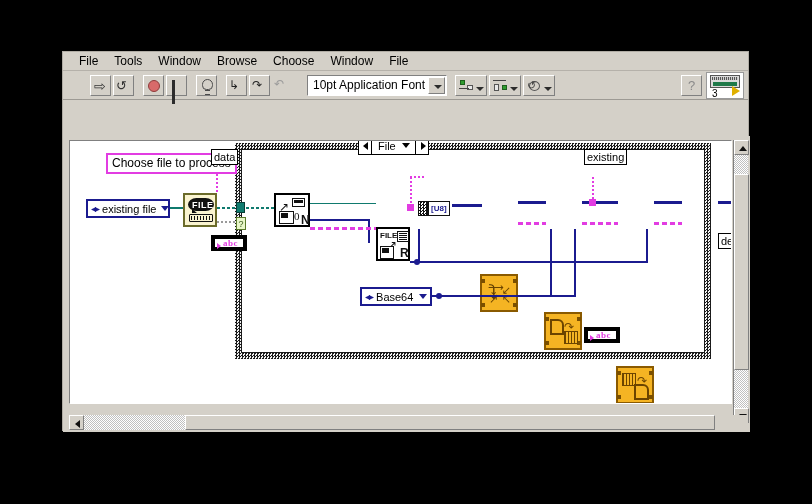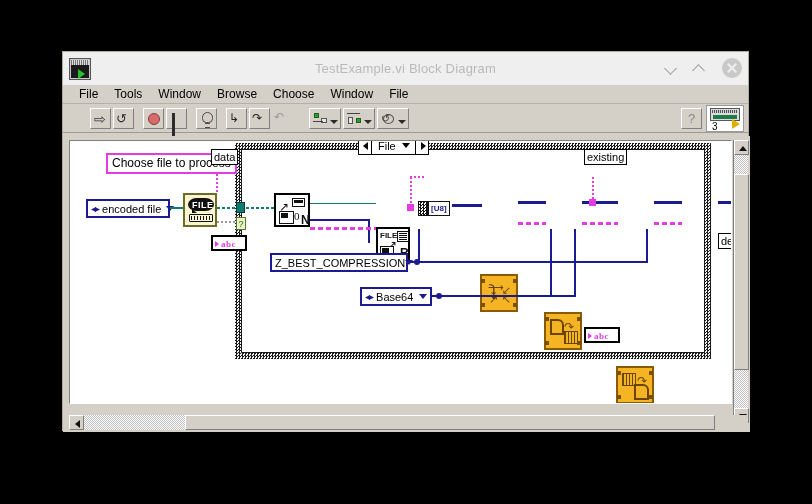--- a/index.html
+++ b/index.html
@@ -347,23 +347,23 @@
   }
   .ring .dn {
     width:0;height:0;margin-left:5px;
     border-left:4px solid transparent;border-right:4px solid transparent;
     border-top:5px solid #1b1b8f;
   }
 
   
   .strind {
     background:#ffffff;
-    border:2px solid #000000;
+    border:4px solid #000000;
     height:16px; width:36px;
-    display:flex; align-items:flex-end;
+    display:flex; align-items:center;
     position:relative;
   }
   .strind .inner {
     margin-left:2px;
     font-size:9px; font-weight:bold; color:#e23ce2;
     font-family:"Liberation Serif", serif;
     letter-spacing:.5px;
   }
   .strind .tri {
     position:absolute; left:2px; top:4px;
@@ -485,37 +485,20 @@
     font-family:"Liberation Sans", sans-serif;
   }
 </style>
 </head>
 <body>
 
 <div id="root">
 
   <div id="window">
 
-    <div id="titlebar">
-      <div id="app-icon">
-        <div class="strip"></div>
-          <div class="blk"></div>
-          <div class="tri"></div>
-      </div>
-      <div id="title-text">TestExample.vi Block Diagram</div>
-      <div id="win-btns">
-        <div class="win-btn" style="display:flex;align-items:center;justify-content:center;">
-          <div class="chev down"></div>
-        </div>
-        <div class="win-btn" style="display:flex;align-items:center;justify-content:center;">
-          <div class="chev up"></div>
-        </div>
-        <div class="closebtn"></div>
-      </div>
-    </div>
 
     <div id="menubar">
       <div class="menu-item">File</div>
       <div class="menu-item">Tools</div>
       <div class="menu-item">Window</div>
       <div class="menu-item">Browse</div>
       <div class="menu-item">Choose</div>
       <div class="menu-item">Window</div>
       <div class="menu-item">File</div>
     </div>
@@ -548,20 +531,24 @@
         <div class="g-step">↳</div>
       </div>
       <div class="tb-btn">
         <div class="g-step">↷</div>
       </div>
       <div class="tb-btn tb-flat">
         <div class="g-step" style="color:#9b9b9b">↶</div>
       </div>
       <div class="tb-sep"></div>
 
+      <div id="font-combo">
+        <span class="txt">10pt Application Font</span>
+        <span class="arrowbox"></span>
+      </div>
 
       <div class="tb-sep"></div>
       <div class="tb-wide">
         <span class="sq-green" style="left:4px;top:4px"></span>
         <span class="sq-dark" style="left:11px;top:9px"></span>
         <span style="position:absolute;left:3px;top:12px;width:10px;height:1px;background:#444"></span>
         <div class="g-dd"></div>
       </div>
       <div class="tb-wide">
         <span style="position:absolute;left:3px;top:4px;width:13px;height:1px;background:#444"></span>
@@ -600,21 +587,21 @@
               <div class="t r"></div>
             </div>
         </div>
 
         <div class="bd lbl-pink" style="left:36px; top:12px;">Choose file to process</div>
 
         <div class="bd wire w-dot-pink-v" style="left:146px; top:33px; width:2px; height:20px;"></div>
 
         <div class="bd ring" style="left:16px; top:58px; width:84px;">
           <span class="updn">◂▸</span>
-          <span>encoded file</span>
+          <span>existing file</span>
           <span class="dn"></span>
         </div>
 
         <div class="bd wire w-teal" style="left:100px; top:66px; width:14px; height:2px;"></div>
 
         <div class="bd" id="file-dialog">
           <div style="position:absolute;left:3px;top:3px;width:26px;height:13px;background:#111;border-radius:9px/7px;"></div>
           <div style="position:absolute;left:7px;top:5px;font-size:9px;font-weight:bold;color:#fff;letter-spacing:.5px;font-family:'Liberation Sans',sans-serif;">FILE</div>
           <div style="position:absolute;left:7px;top:14px;width:0;height:0;border-left:5px solid #111;border-top:4px solid transparent;border-bottom:0 solid transparent;"></div>
           <div style="position:absolute;left:4px;top:19px;width:24px;height:8px;border:1.5px solid #111;border-radius:1px;background:#faf4d0;"></div>
@@ -723,24 +710,20 @@
           <div style="position:absolute;left:16px;top:16px;width:15px;height:16px;border:2px solid #6b4400;border-top-right-radius:6px;background:#f5b423;"></div>
         </div>
 
         <div class="bd wire w-blue" style="left:584px; top:60px; width:28px; height:3px;"></div>
         <div class="bd wire w-dash-pink-thick" style="left:584px; top:81px; width:28px; height:3px;"></div>
 
         <div class="bd wire w-blue" style="left:648px; top:60px; width:22px; height:3px;"></div>
 
         <div class="bd lbl" style="left:648px; top:92px;">decoded</div>
 
-        <div class="bd ring" style="left:200px; top:112px; width:138px;">
-          <span>Z_BEST_COMPRESSION</span>
-          <span class="dn" style="margin-left:auto"></span>
-        </div>
         <div class="bd junction" style="left:344px; top:118px;"></div>
         <div class="bd wire w-blue" style="left:340px; top:120px; width:238px; height:2px;"></div>
         <div class="bd wire w-blue" style="left:348px; top:88px; width:2px; height:34px;"></div>
         <div class="bd wire w-blue" style="left:576px; top:88px; width:2px; height:34px;"></div>
 
         <div class="bd ring" style="left:290px; top:146px; width:72px;">
           <span class="updn">◂▸</span>
           <span>Base64</span>
           <span class="dn" style="margin-left:auto"></span>
         </div>

